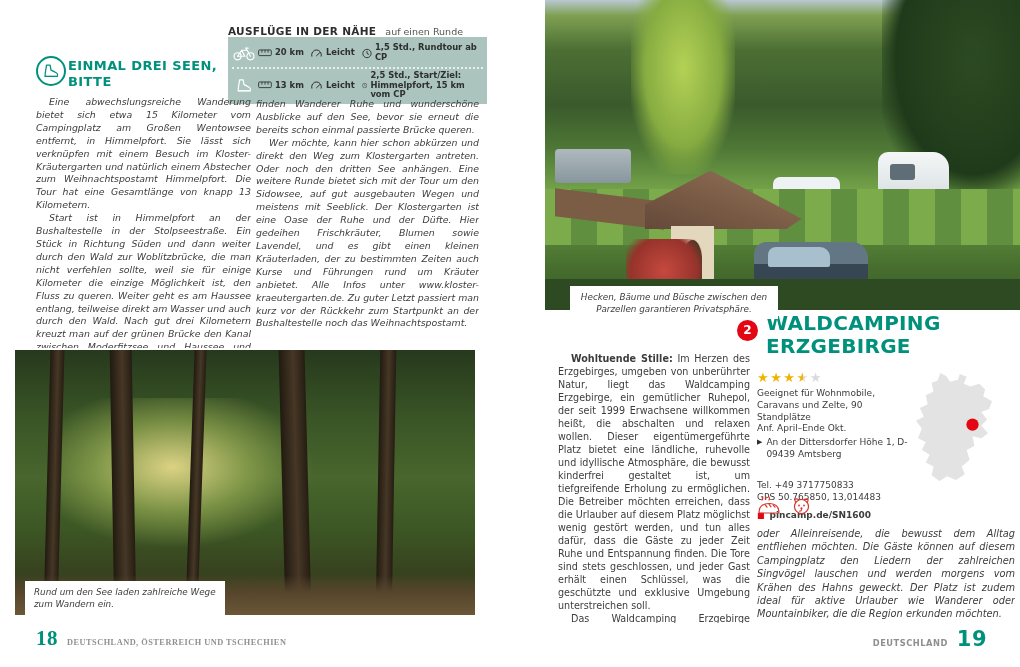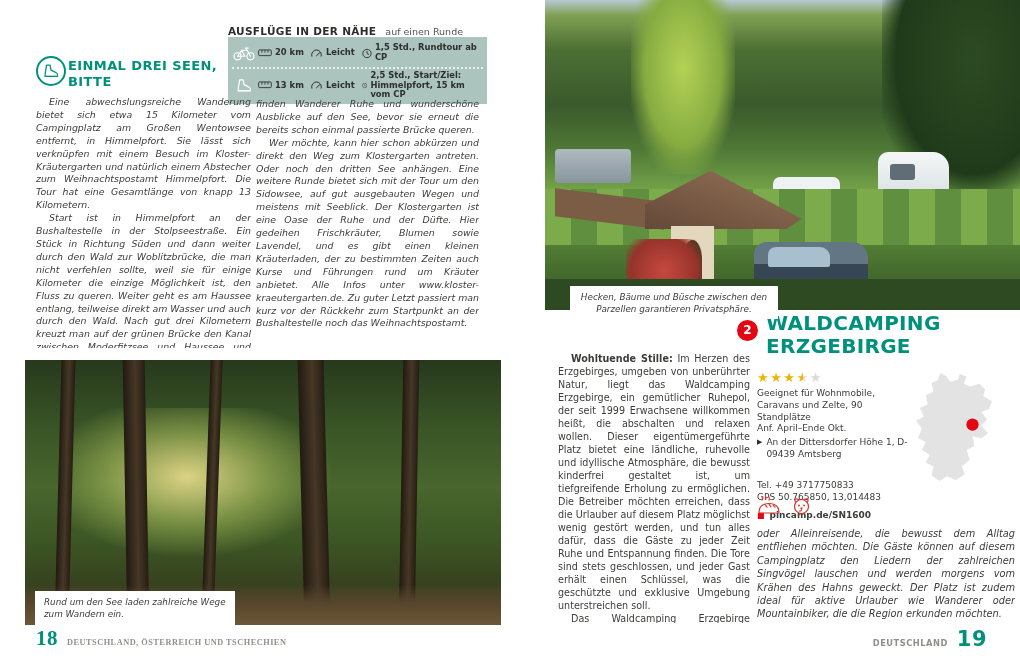--- a/index.html
+++ b/index.html
@@ -197,21 +197,21 @@
 
     <div class="col col1">
       <p class="indent">Eine abwechslungsreiche Wanderung bietet sich etwa 15 Kilometer vom Campingplatz am Großen Wentowsee entfernt, in Himmelpfort. Sie lässt sich verknüpfen mit einem Besuch im Kloster-Kräutergarten und natürlich einem Abstecher zum Weihnachtspostamt Himmelpfort. Die Tour hat eine Gesamtlänge von knapp 13 Kilometern.</p>
       <p class="indent">Start ist in Himmelpfort an der Bushaltestelle in der Stolpseestraße. Ein Stück in Richtung Süden und dann weiter durch den Wald zur Woblitzbrücke, die man nicht verfehlen sollte, weil sie für einige Kilometer die einzige Möglichkeit ist, den Fluss zu queren. Weiter geht es am Haussee entlang, teilweise direkt am Wasser und auch durch den Wald. Nach gut drei Kilometern kreuzt man auf der grünen Brücke den Kanal zwischen Moderfitzsee und Haussee und schon beginnt die Runde um den nächsten See. Hier</p>
     </div>
     <div class="col col2">
       <p>finden Wanderer Ruhe und wunderschöne Ausblicke auf den See, bevor sie erneut die bereits schon einmal passierte Brücke queren.</p>
       <p class="indent">Wer möchte, kann hier schon abkürzen und direkt den Weg zum Klostergarten antreten. Oder noch den dritten See anhängen. Eine weitere Runde bietet sich mit der Tour um den Sidowsee, auf gut ausgebauten Wegen und meistens mit Seeblick. Der Klostergarten ist eine Oase der Ruhe und der Düfte. Hier gedeihen Frischkräuter, Blumen sowie Lavendel, und es gibt einen kleinen Kräuterladen, der zu bestimmten Zeiten auch Kurse und Führungen rund um Kräuter anbietet. Alle Infos unter www.kloster-kraeutergarten.de. Zu guter Letzt passiert man kurz vor der Rückkehr zum Startpunkt an der Bushaltestelle noch das Weihnachtspostamt.</p>
     </div>
 
-    <figure class="photo forest" style="margin:10px;padding-left:16px;">
+    <figure class="photo forest" style="margin:0;">
       <div class="glow"></div>
       <div class="trunk t1"></div>
       <div class="trunk t2"></div>
       <div class="trunk t3"></div>
       <div class="trunk t4"></div>
       <div class="trunk t5"></div>
       <div class="ground"></div>
       <figcaption class="caption caption-left">Rund um den See laden zahlreiche Wege zum Wandern ein.</figcaption>
     </figure>
 

